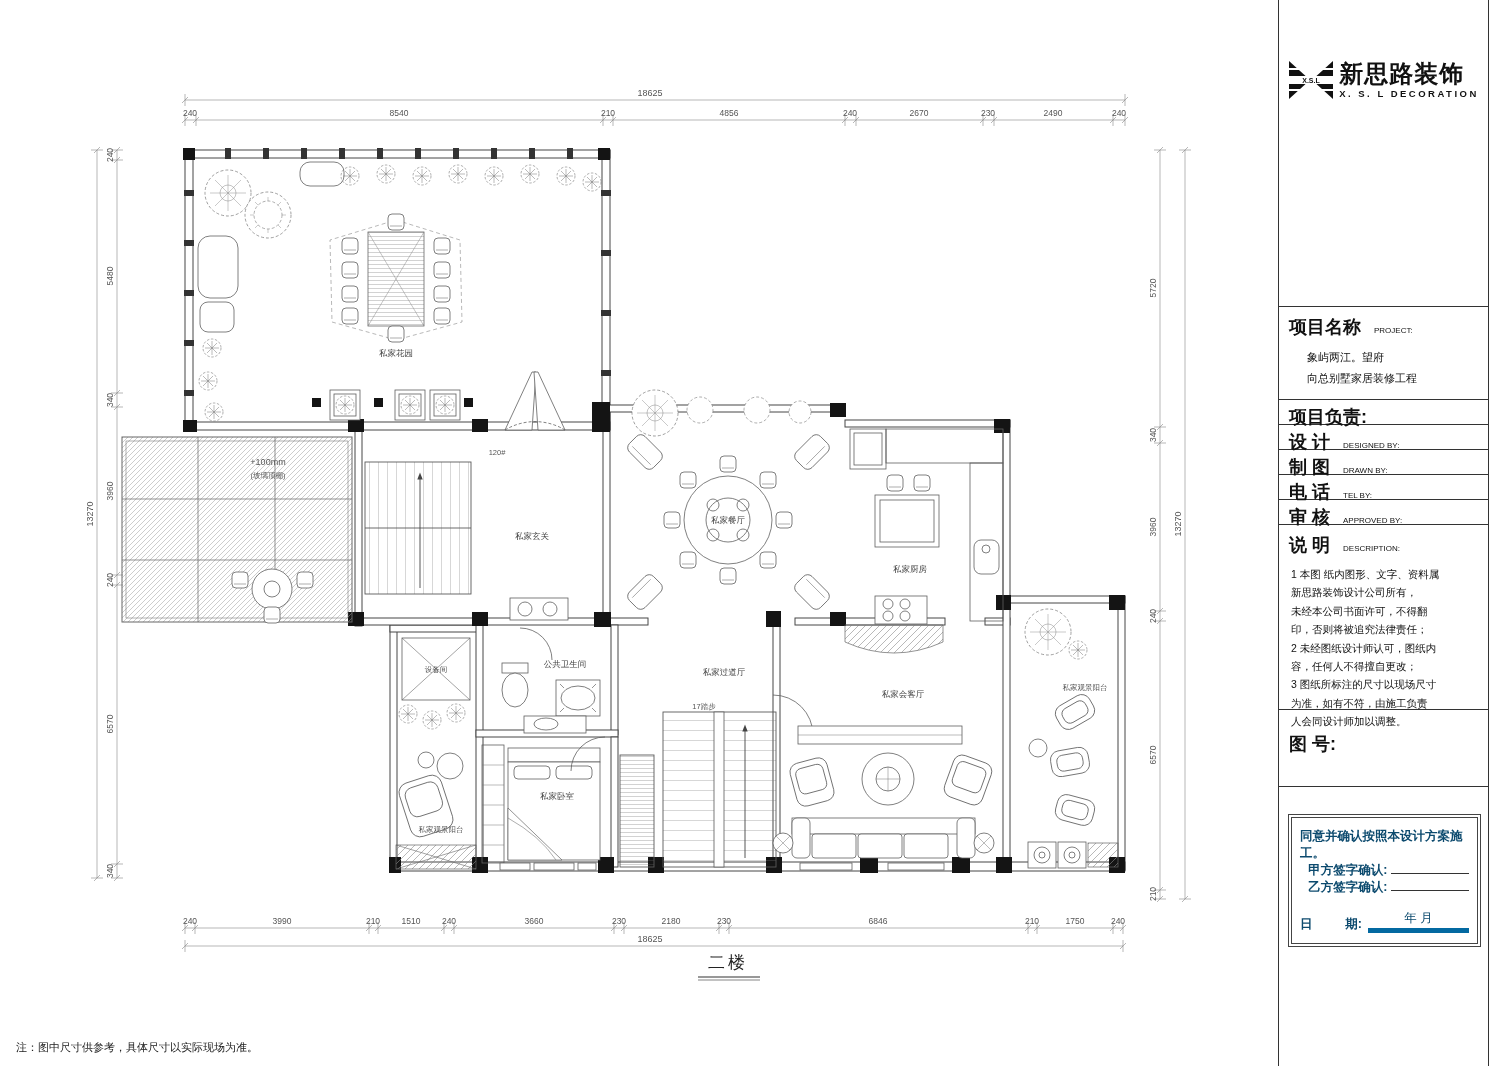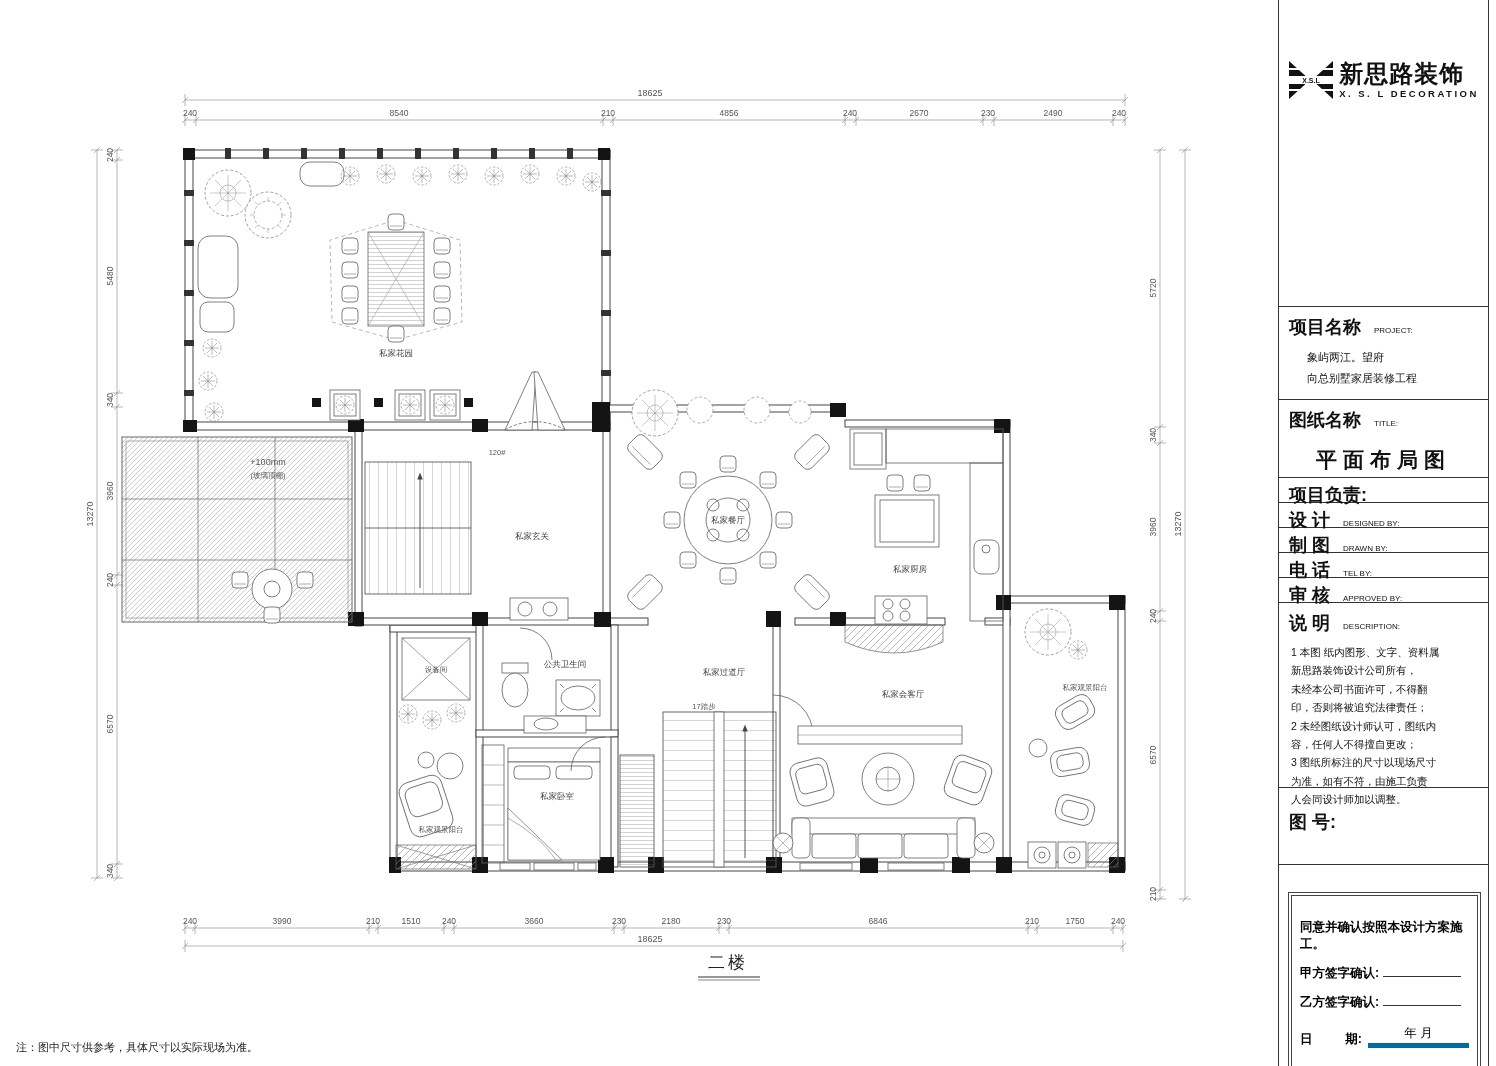--- a/index.html
+++ b/index.html
@@ -15,22 +15,22 @@
   .logo-txt .cn{font-size:24px;font-weight:bold;letter-spacing:1px;color:#111;line-height:1.05;}
   .logo-txt .en{font-size:9.5px;letter-spacing:2.5px;color:#111;margin-top:2px;font-weight:bold;}
   .lbl-cn{font-size:18px;font-weight:bold;color:#111;}
   .lbl-en{font-size:8px;color:#111;margin-left:13px;}
   .proj-lines{margin:8px 0 2px 18px;font-size:11px;line-height:1.9;color:#111;}
   .sheet-title{font-size:21px;font-weight:bold;letter-spacing:6px;text-align:center;margin-top:14px;color:#111;}
   .row-sec{height:25px;padding:5px 10px;}
   .desc-notes{font-size:10.5px;line-height:1.75;color:#111;margin-top:8px;padding-left:2px;}
   .figno-sec{height:77px;}
   .sign-sec{height:199px;border-bottom:none;padding:6px;}
-  .sign-box{border:1px solid #444;outline:1px solid #444;outline-offset:2px;margin:24px 4px 0 6px;padding:23px 8px;font-size:12.5px;font-weight:bold;color:#000000;}
-  .sign-box .line{margin-top:12px;}
+  .sign-box{border:1px solid #444;outline:1px solid #444;outline-offset:2px;margin:24px 4px 0 6px;padding:10px 8px;font-size:12.5px;font-weight:bold;color:#0c4a6e;}
+  .sign-box .line{text-align:right;}
   .sig-ul{display:inline-block;width:78px;border-bottom:1px solid #333;height:11px;}
   .date-row{display:flex;align-items:flex-end;margin-top:14px;}
   .date-lab{width:62px;display:flex;justify-content:space-between;}
   .date-ul{flex:1;border-bottom:5px solid #0369a1;text-align:center;font-weight:normal;padding-bottom:1px;margin-left:6px;}
   
   text{font-family:"Liberation Sans","DejaVu Sans",sans-serif;fill:#333;}
   .dim{font-size:8.5px;fill:#555;}
   .dimBig{font-size:9px;fill:#555;}
   .lab{font-size:8.5px;fill:#444;}
   .lab2{font-size:7.5px;fill:#555;}
@@ -579,24 +579,20 @@
   </div>
 
   <div class="tb-sec" style="height:93px;">
     <span class="lbl-cn">项目名称</span><span class="lbl-en">PROJECT:</span>
     <div class="proj-lines">
       <div>象屿两江。望府</div>
       <div>向总别墅家居装修工程</div>
     </div>
   </div>
 
-  <div class="tb-sec" style="height:78px;">
-    <span class="lbl-cn">图纸名称</span><span class="lbl-en">TITLE:</span>
-    <div class="sheet-title">平面布局图</div>
-  </div>
 
   <div class="tb-sec row-sec">
     <span class="lbl-cn">项目负责:</span>
   </div>
   <div class="tb-sec row-sec">
     <span class="lbl-cn">设  计</span><span class="lbl-en">DESIGNED BY:</span>
   </div>
   <div class="tb-sec row-sec">
     <span class="lbl-cn">制  图</span><span class="lbl-en">DRAWN BY:</span>
   </div>

